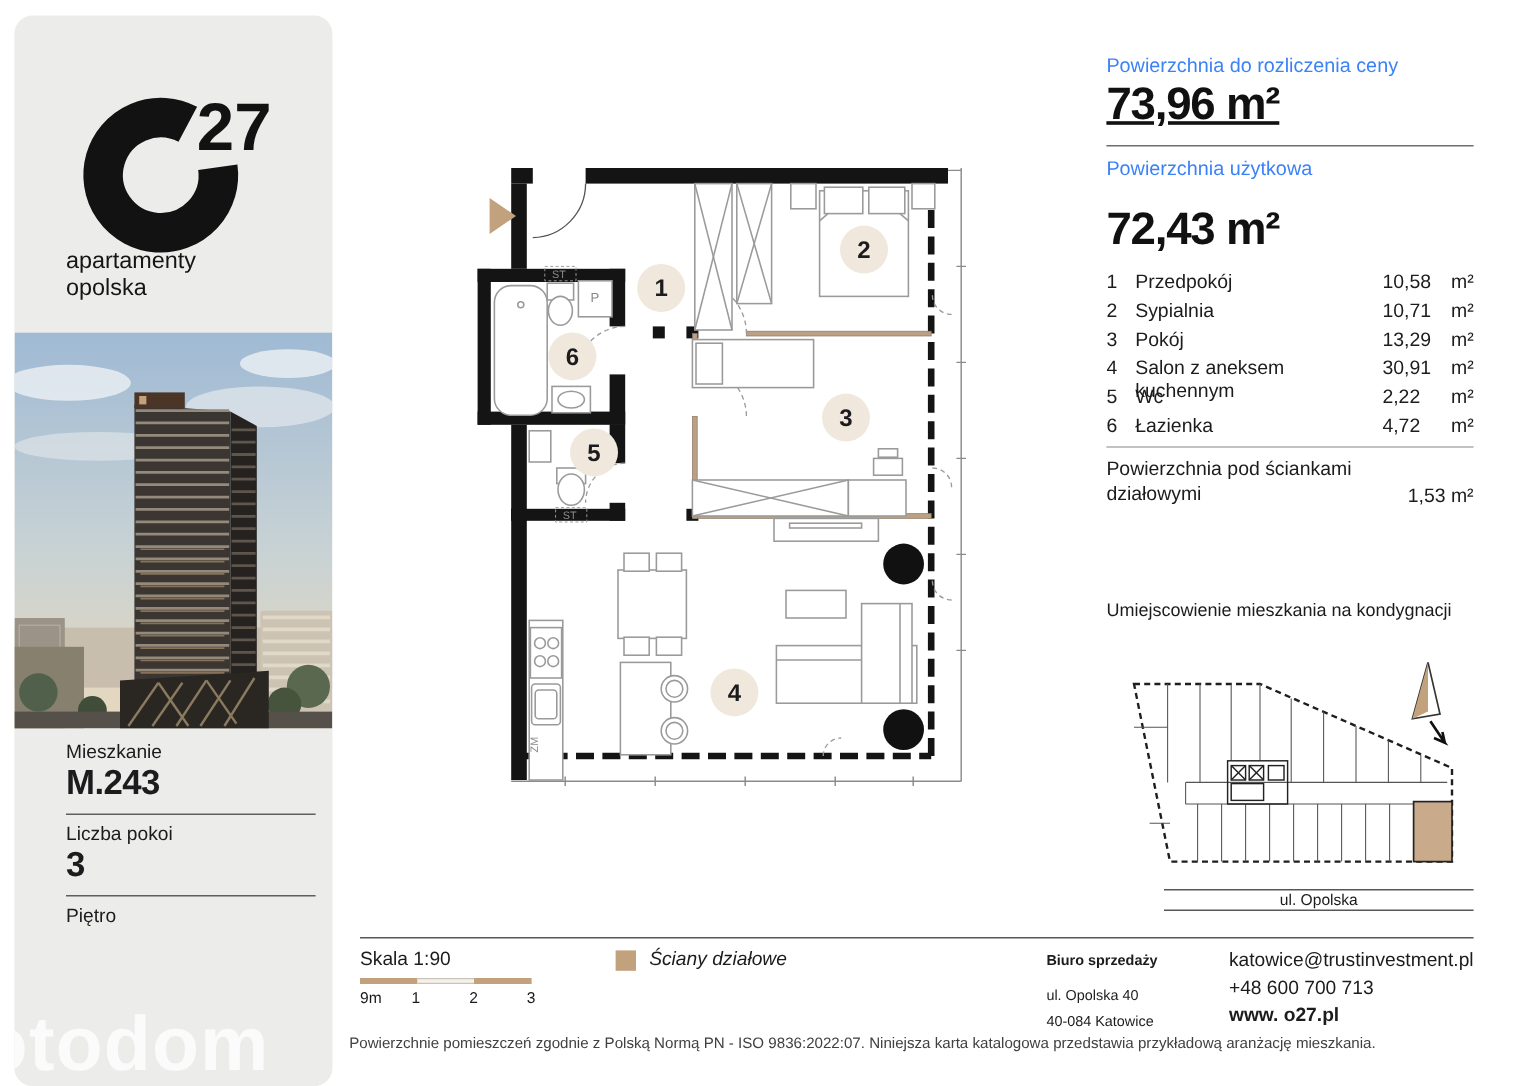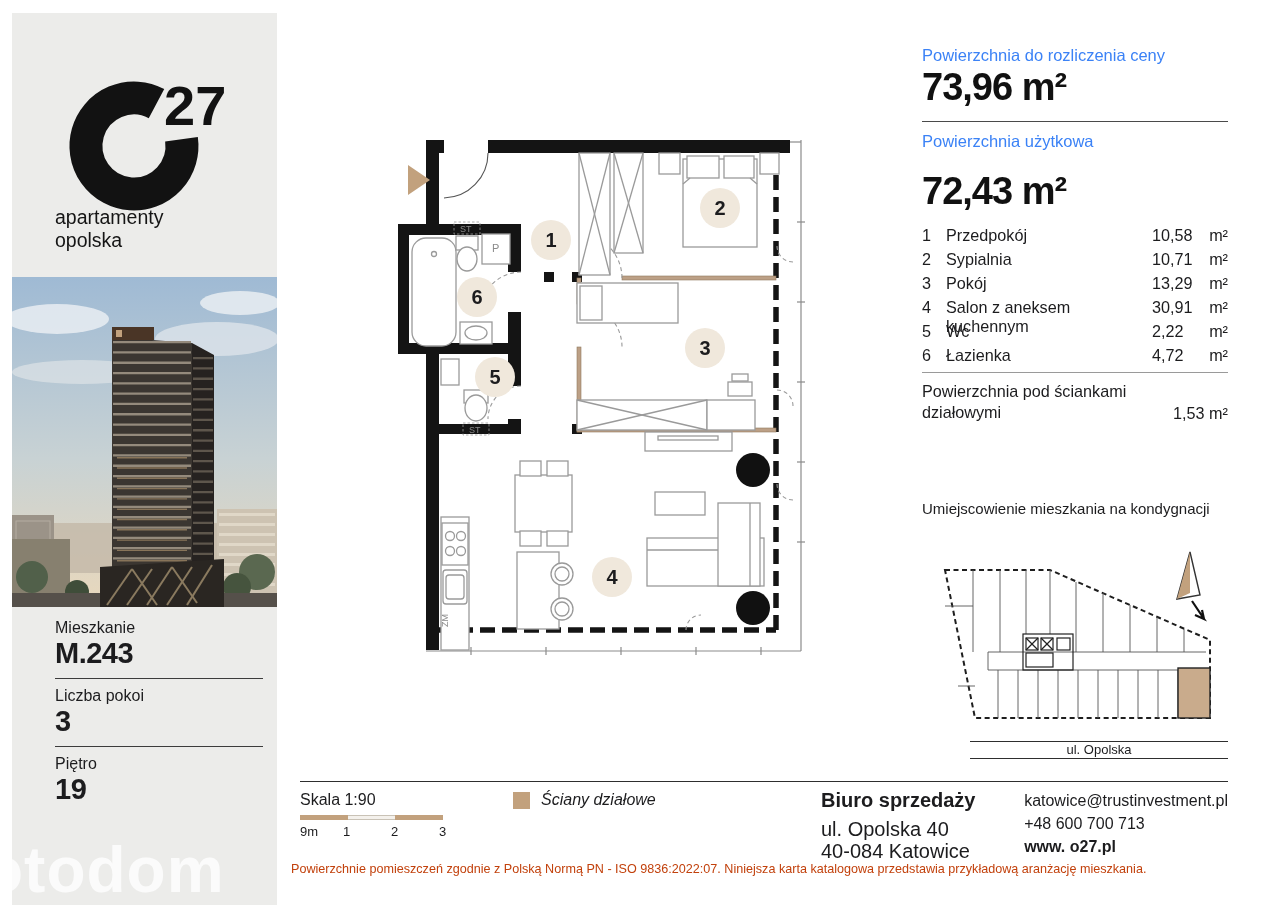--- a/index.html
+++ b/index.html
@@ -1,20 +1,20 @@
 <!DOCTYPE html>
 <html><head>
 <meta charset="utf-8">
 <style>
   html,body{margin:0;padding:0;background:#fff;}
   *{box-sizing:border-box;font-family:"Liberation Sans",sans-serif;}
   .page{position:relative;width:1280px;height:905px;background:#fff;overflow:hidden;color:#1c1c1e;}
 
   
-  .sidebar{position:absolute;left:12px;top:13px;width:265px;height:892px;background:#ececea;overflow:hidden;}
+  .sidebar{position:absolute;left:12px;top:13px;width:265px;height:892px;background:#ececea;overflow:hidden;border-radius:15px;}
   .logo-svg{position:absolute;left:40px;top:55px;width:190px;height:150px;}
   .brand-text{position:absolute;left:43px;top:193px;font-size:19.5px;line-height:23px;color:#151515;font-weight:500;}
   .photo-svg{position:absolute;left:0;top:264px;width:265px;height:330px;}
   .unit-info{position:absolute;left:43px;top:606px;width:208px;}
   .ui-label{font-size:16px;margin-top:8px;}
   .ui-value{font-size:29px;font-weight:800;letter-spacing:-0.5px;margin:0 0 8px 0;}
   .ui-rule{border:0;border-top:1.6px solid #3c3c3c;margin:0 0 4px 0;}
   .watermark{position:absolute;left:-28px;top:820px;font-size:64px;font-weight:800;color:#fbfbfb;letter-spacing:1px;}
   .sec-label{position:absolute;font-size:16.5px;color:#3b82f6;}
   .sec-value{position:absolute;font-size:38px;font-weight:800;letter-spacing:-1px;color:#111;}
@@ -43,25 +43,25 @@
   .scale-label{position:absolute;left:300px;top:791px;font-size:16px;}
   .scale-bar{position:absolute;left:300px;top:815px;width:143px;height:5px;display:flex;}
   .sb-seg{flex:1;height:100%;}
   .sb-tan{background:#c2a17d;}
   .sb-light{background:#f4f1ec;border-top:1px solid #c9c2b6;border-bottom:1px solid #c9c2b6;}
   .scale-ticks{position:absolute;left:300px;top:824px;width:150px;font-size:13px;}
   .scale-ticks span{position:absolute;top:0;}
   .legend{position:absolute;left:513px;top:791px;display:flex;align-items:center;}
   .legend-swatch{width:17px;height:17px;background:#c2a17d;margin-right:11px;}
   .legend-label{font-size:16px;font-style:italic;}
-  .office{position:absolute;left:821px;top:789px;font-size:20px;line-height:22px;}
+  .office{position:absolute;left:872px;top:789px;font-size:12px;line-height:22px;}
   .office-title{font-weight:800;margin-bottom:7px;}
   .contact{position:absolute;right:52px;top:789px;font-size:16px;line-height:23px;}
   .contact-web{font-weight:800;}
-  .disclaimer{position:absolute;left:291px;top:862px;width:940px;font-size:12.6px;color:#c2410c;}
+  .disclaimer{position:absolute;left:291px;top:862px;width:940px;font-size:12.6px;color:#404040;}
 </style>
 </head>
 <body>
 
 <div class="page">
 
   <div class="sidebar">
 
     <svg class="logo-svg" viewBox="0 0 190 150">
       <path d="M 129.5 71.3 A 48 48 0 1 1 104.5 35.6" fill="none" stroke="#121212" stroke-width="33"></path>
@@ -119,21 +119,20 @@
     </svg>
 
     <div class="unit-info">
       <div class="ui-label" style="margin-top:0">Mieszkanie</div>
       <div class="ui-value">M.243</div>
       <hr class="ui-rule">
       <div class="ui-label">Liczba pokoi</div>
       <div class="ui-value">3</div>
       <hr class="ui-rule">
       <div class="ui-label">Piętro</div>
-      <div class="ui-value">19</div>
     </div>
 
     <div class="watermark">otodom</div>
   </div>
 
   <svg class="plan-svg" viewBox="0 0 410 528">
 
     <g stroke="#8b8b8b" stroke-width="1.2">
       <line x1="405" y1="8" x2="405" y2="519"></line>
       <line x1="30" y1="519" x2="405" y2="519"></line>
@@ -284,21 +283,21 @@
       <circle cx="216" cy="445" r="20" fill="#f0e8dc"></circle>
         <text x="216" y="452">4</text>
       <circle cx="99" cy="245" r="20" fill="#f0e8dc"></circle>
         <text x="99" y="252">5</text>
       <circle cx="81" cy="165" r="20" fill="#f0e8dc"></circle>
         <text x="81" y="172">6</text>
     </g>
   </svg>
 
   <div class="sec-label" style="left:922px;top:46px;">Powierzchnia do rozliczenia ceny</div>
-  <div class="sec-value" style="left:922px;top:66px;">73,96 m²</div>
+  <div class="sec-value" style="left:922px;top:66px;text-decoration:underline;">73,96 m²</div>
   <div class="rule-dark" style="top:121px;"></div>
   <div class="sec-label" style="left:922px;top:132px;">Powierzchnia użytkowa</div>
   <div class="sec-value" style="left:922px;top:150px;margin-top:20px;">72,43 m²</div>
 
   <div class="room-list">
 
       <div class="room-row">
         <span class="rr-no">1</span>
         <span class="rr-name">Przedpokój</span>
         <span class="rr-val">10,58</span>

